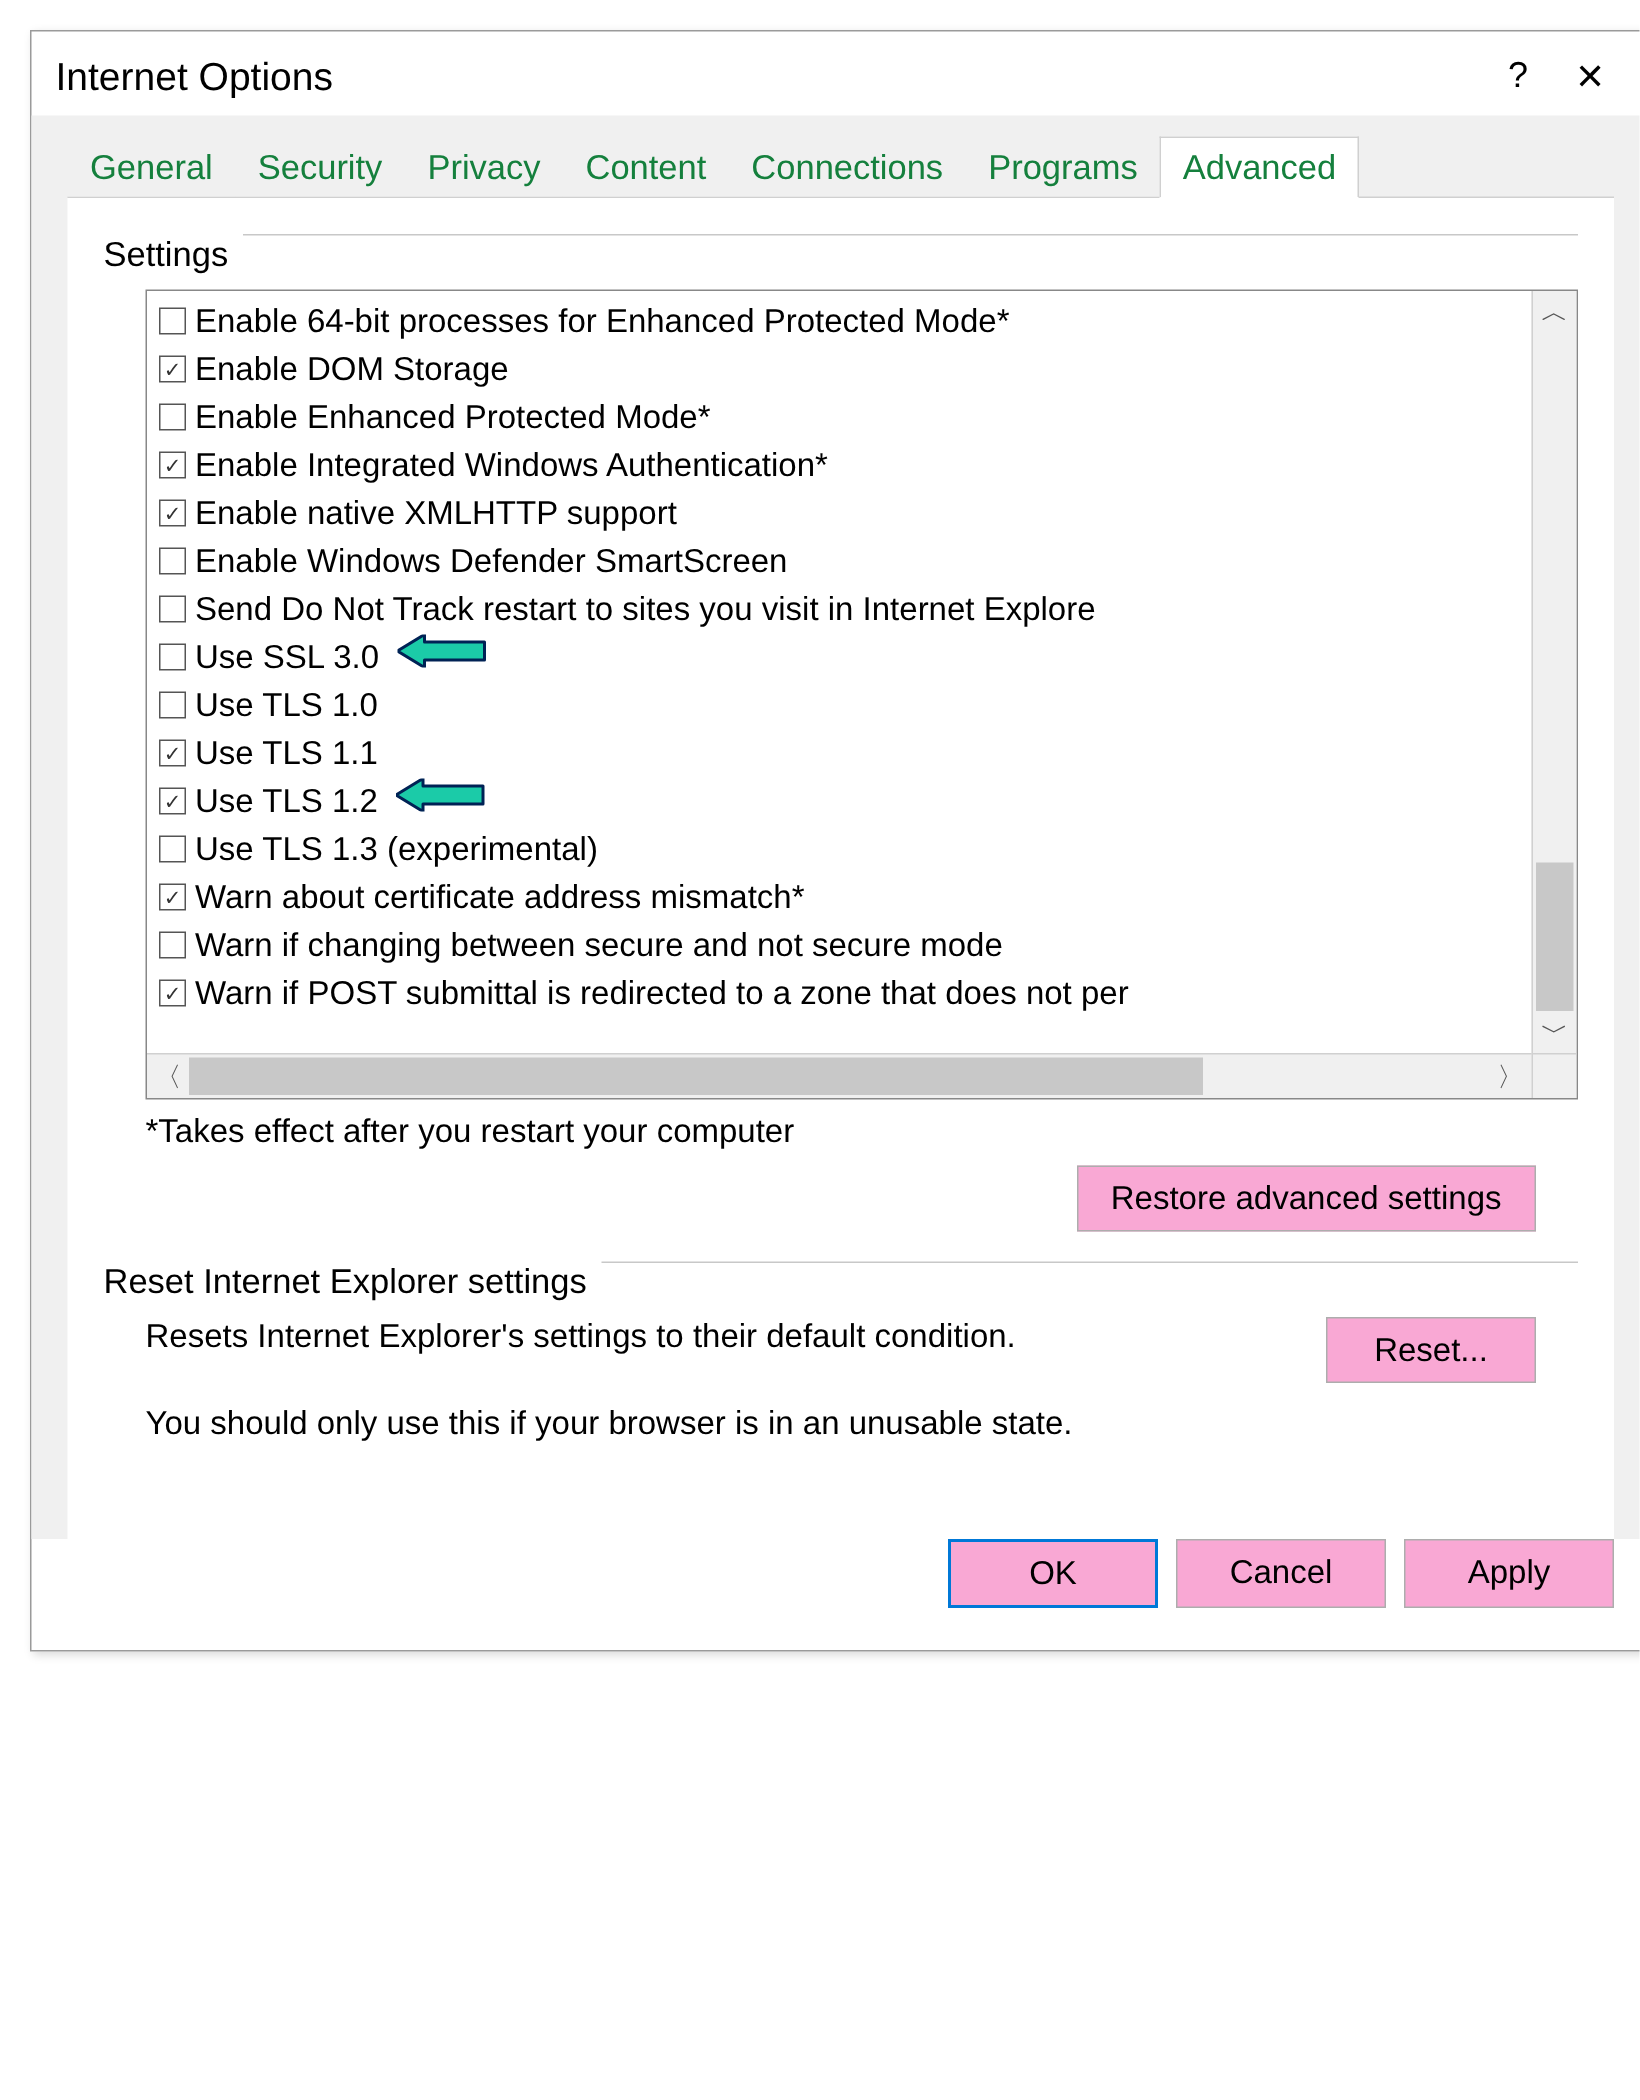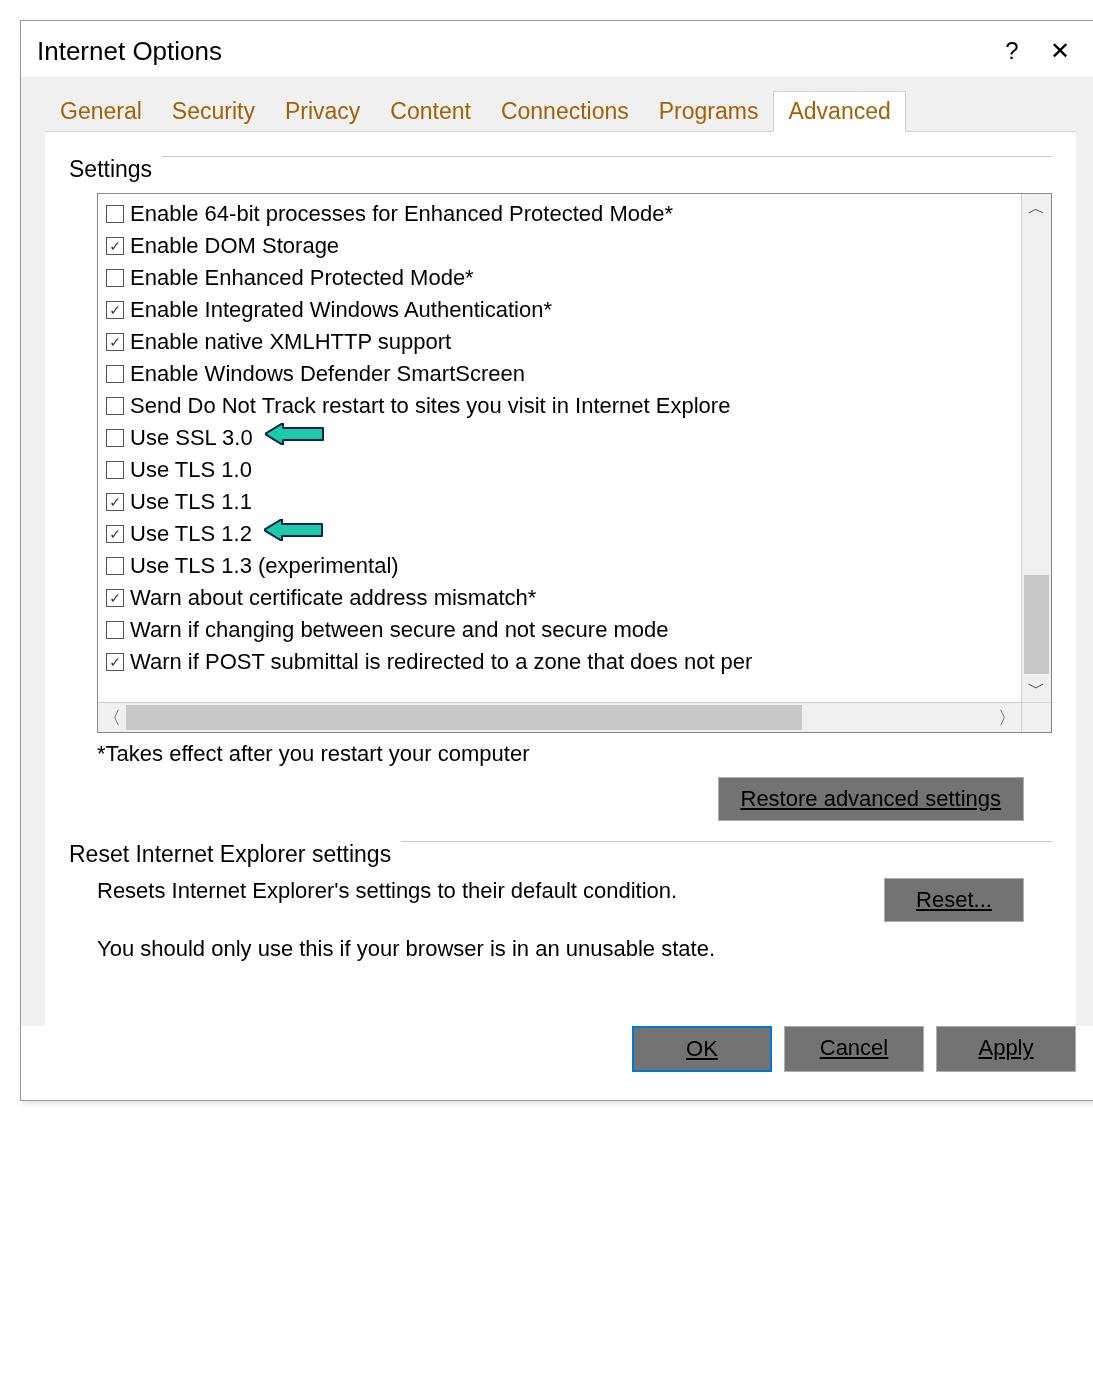--- a/index.html
+++ b/index.html
@@ -38,21 +38,21 @@
     padding: 14px 24px 0 24px;
   }
   .tabs {
     display: flex;
     align-items: flex-end;
     border-bottom: 1px solid #d0d0d0;
   }
   .tab {
     padding: 6px 14px 6px 14px;
     font-size: 23px;
-    color: #a16207;
+    color: #15803d;
     background: #f0f0f0;
     border: 1px solid transparent;
     border-bottom: none;
     cursor: default;
     white-space: nowrap;
   }
   .tab.active {
     background: #fff;
     border: 1px solid #d0d0d0;
     border-bottom: 1px solid #fff;
@@ -179,28 +179,27 @@
   .footnote {
     font-size: 22px;
     margin: 8px 0 10px 28px;
   }
   .restore-row {
     display: flex;
     justify-content: flex-end;
     margin: 6px 28px 20px 0;
   }
   .btn {
-    background: #737373;
+    background: #f9a8d4;
     border: 1px solid #adadad;
     font-size: 22px;
     padding: 8px 22px;
     cursor: default;
     min-width: 140px;
     text-align: center;
-    text-decoration: underline;
   }
   .btn.default {
     border: 2px solid #0078d7;
   }
   .reset-row {
     display: flex;
     align-items: flex-start;
     gap: 12px;
     margin: 6px 28px 14px 28px;
     font-size: 22px;

